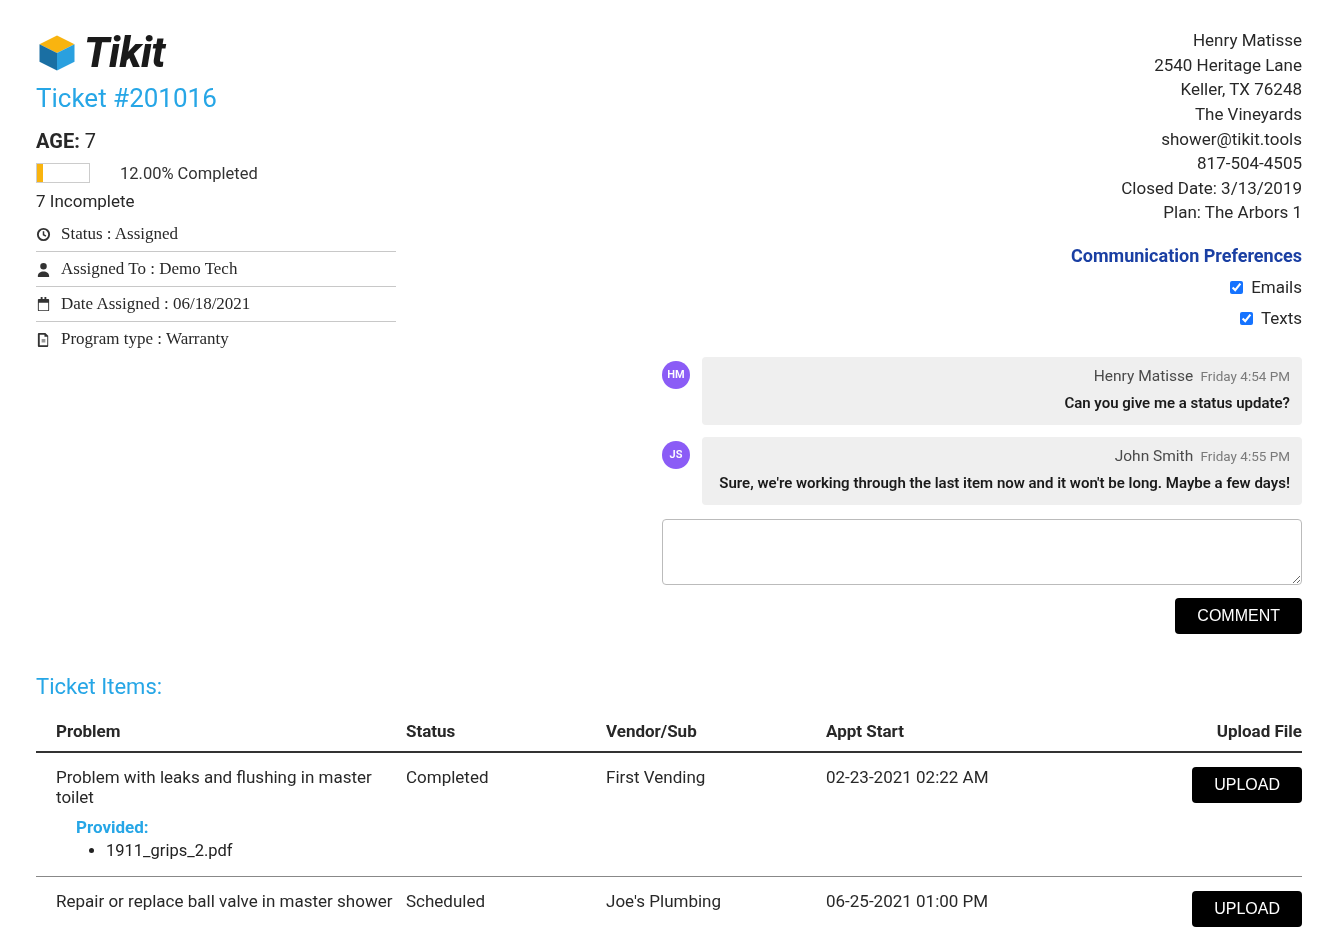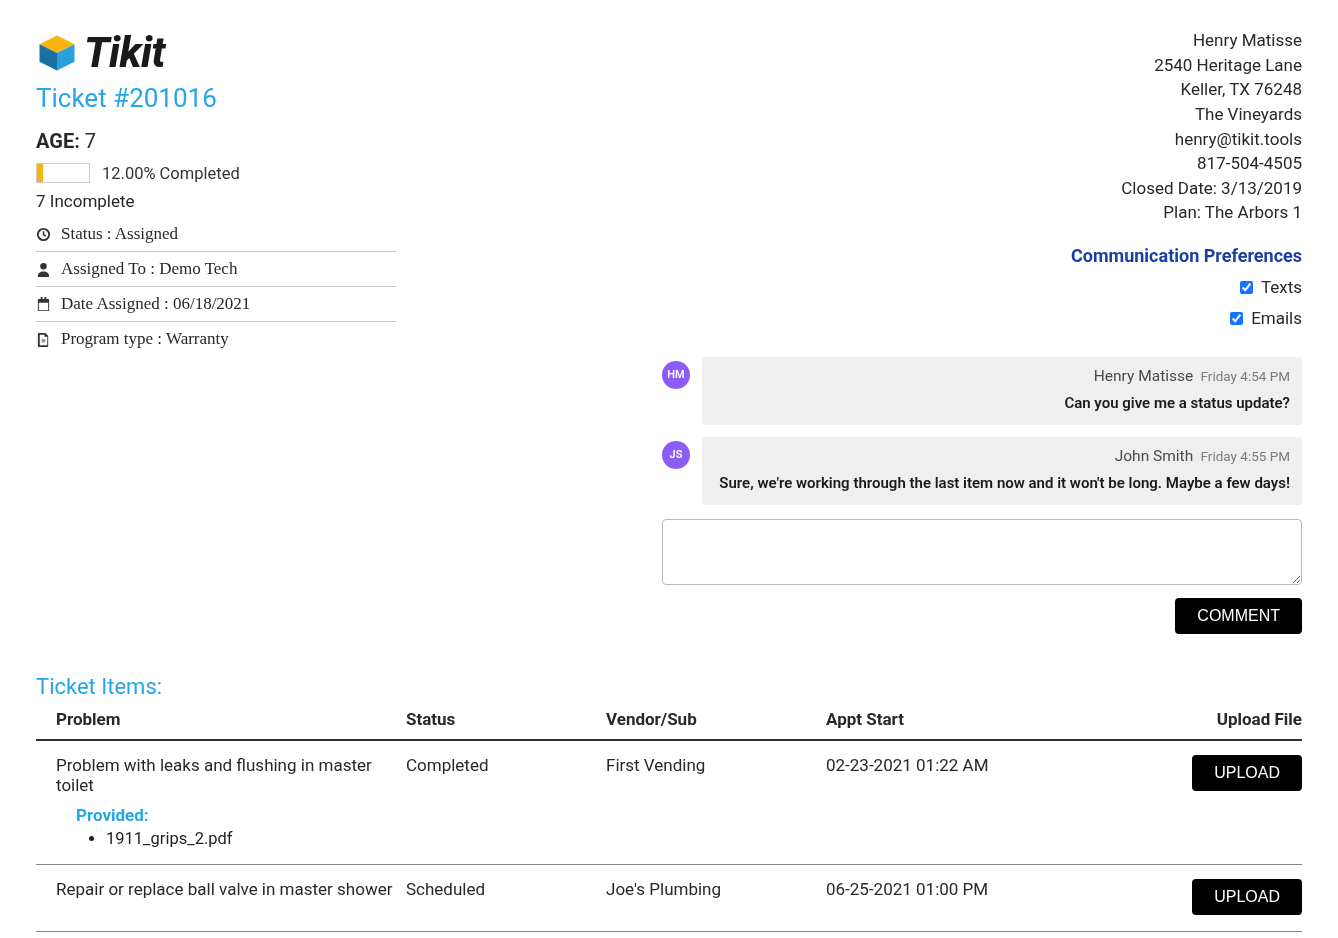--- a/index.html
+++ b/index.html
@@ -15,21 +15,21 @@
     justify-content: space-between;
     align-items: flex-start;
   }
   .left-col { flex: 0 0 360px; }
   .right-col { text-align: right; font-size: 17px; line-height: 1.45; color:#282828; }
   .logo { display:flex; align-items:center; gap:6px; margin-bottom:6px;font-style:italic; }
   .logo-text { font-size: 42px; font-weight: 800; letter-spacing:-0.5px; color:#1a1a1a; }
   .ticket-line { color:#26a6e6; font-size: 26px; font-weight:400; }
   .age-line { font-size: 20px; margin-top:16px; }
   .age-line .lbl { font-weight:700; }
-  .progress-row { display:flex; align-items:center; gap:12px; margin:10px 0 8px 0; }
+  .progress-row { display:flex; align-items:center; gap:30px; margin:10px 0 8px 0; }
   .progress-bar { width: 54px; height: 20px; border:1px solid #ccc; background:#fff; position:relative; }
   .progress-fill { height:100%; background:#f9b40f; }
   .progress-text { font-size: 16.5px; color:#333; }
   .incomplete { font-size: 17px; margin-bottom:6px; }
   .meta-list { list-style:none; padding:0; margin:0;font-family:Liberation Serif, serif; }
   .meta-list li { display:flex; align-items:center; gap:10px; font-size:17px; padding:7px 0; border-bottom:1px solid #c8c8c8; }
   .meta-list li:last-child { border-bottom:none; }
   .meta-list svg { width:15px; height:15px; flex-shrink:0; fill:#333; }
   .comm-prefs-title { color:#1a3fa3; font-weight:700; font-size:18px; margin-top:18px; }
   .pref-row { display:flex; align-items:center; justify-content:flex-end; gap:5px; font-size:17px; margin-top:6px; }
@@ -39,21 +39,21 @@
   .msg { display:flex; gap:12px; margin-bottom:12px; }
   .avatar { width:28px; height:28px; border-radius:50%; background:#8b5cf6; color:#fff; font-size:11px; font-weight:600; display:flex; align-items:center; justify-content:center; margin-top:4px; flex-shrink:0; }
   .bubble { flex:1; background:#efefef; border-radius:4px; padding:8px 12px 10px 12px; text-align:right; }
   .bubble .head { font-size:15.5px; color:#4a4a4a; }
   .bubble .head .ts { font-size:13.5px; color:#7a7a7a; margin-left:4px; }
   .bubble .body { font-size:15px; font-weight:600; color:#1a1a1a; margin-top:6px; }
   .comment-box { width:100%; height:66px; border:1px solid #bbb; border-radius:4px; resize:vertical; padding:6px; font-family:inherit; font-size:15px; margin-top:2px; }
   .comment-btn-row { display:flex; justify-content:flex-end; margin-top:6px; }
   .btn-black { background:#000; color:#fff; border:none; border-radius:4px; padding:9px 22px; font-size:16px; font-weight:500; cursor:pointer; }
   
-  .items-title { color:#26a6e6; font-size:22px; margin-top:40px; margin-bottom:2px; }
+  .items-title { color:#26a6e6; font-size:22px; margin-top:40px; margin-bottom:14px; }
   .items-table { width:100%; border-collapse:collapse; }
   .items-table thead th { text-align:left; font-size:17px; font-weight:700; padding:8px 0 10px 0; border-bottom:2px solid #333; }
   .items-table thead th:last-child { text-align:right; }
   .items-table tbody td { vertical-align:top; padding:14px 0 16px 0; font-size:17px; border-bottom:1px solid #888; }
   .items-table tbody tr:last-child td { border-bottom:none; }
   .items-table td:last-child { text-align:right; }
   .provided { color:#26a6e6; font-weight:700; font-size:17px; margin:10px 0 4px 20px; }
   .files { margin:4px 0 0 50px; padding:0; }
   .files li { font-size:16.5px; color:#222; }
   .col-problem{ width:370px; padding-left:20px !important; }
@@ -114,32 +114,32 @@
         <span>Program type : Warranty</span>
       </li>
     </ul>
   </div>
 
   <div class="right-col">
     <div>Henry Matisse</div>
     <div>2540 Heritage Lane</div>
     <div>Keller, TX 76248</div>
     <div>The Vineyards</div>
-    <div>henry@tikit.tools</div>
+    <div>shower@tikit.tools</div>
     <div>817-504-4505</div>
     <div>Closed Date: 3/13/2019</div>
     <div>Plan: The Arbors 1</div>
     <div class="comm-prefs-title">Communication Preferences</div>
     <div class="pref-row">
       <input type="checkbox" checked="" style="">
-      <span>Texts</span>
+      <span>Emails</span>
     </div>
     <div class="pref-row">
       <input type="checkbox" checked="" style="">
-      <span>Emails</span>
+      <span>Texts</span>
     </div>
 
     <div class="chat-area">
       <div id="chat-messages">
           <div class="msg">
             <div class="avatar">HM</div>
             <div class="bubble">
               <div class="head"><span>Henry Matisse</span><span class="ts"> Friday 4:54 PM</span></div>
               <div class="body">Can you give me a status update?</div>
             </div>
@@ -175,21 +175,21 @@
       <tr>
         <td class="col-problem">
           <div>Problem with leaks and flushing in master toilet</div>
           <div class="provided">Provided:</div>
           <ul class="files">
             <li>1911_grips_2.pdf</li>
           </ul>
         </td>
         <td>Completed</td>
         <td>First Vending</td>
-        <td>02-23-2021 01:22 AM</td>
+        <td>02-23-2021 02:22 AM</td>
         <td><button class="btn-black">UPLOAD</button></td>
       </tr>
       <tr>
         <td class="col-problem">
           <div>Repair or replace ball valve in master shower</div>
         </td>
         <td>Scheduled</td>
         <td>Joe's Plumbing</td>
         <td>06-25-2021 01:00 PM</td>
         <td><button class="btn-black">UPLOAD</button></td>

